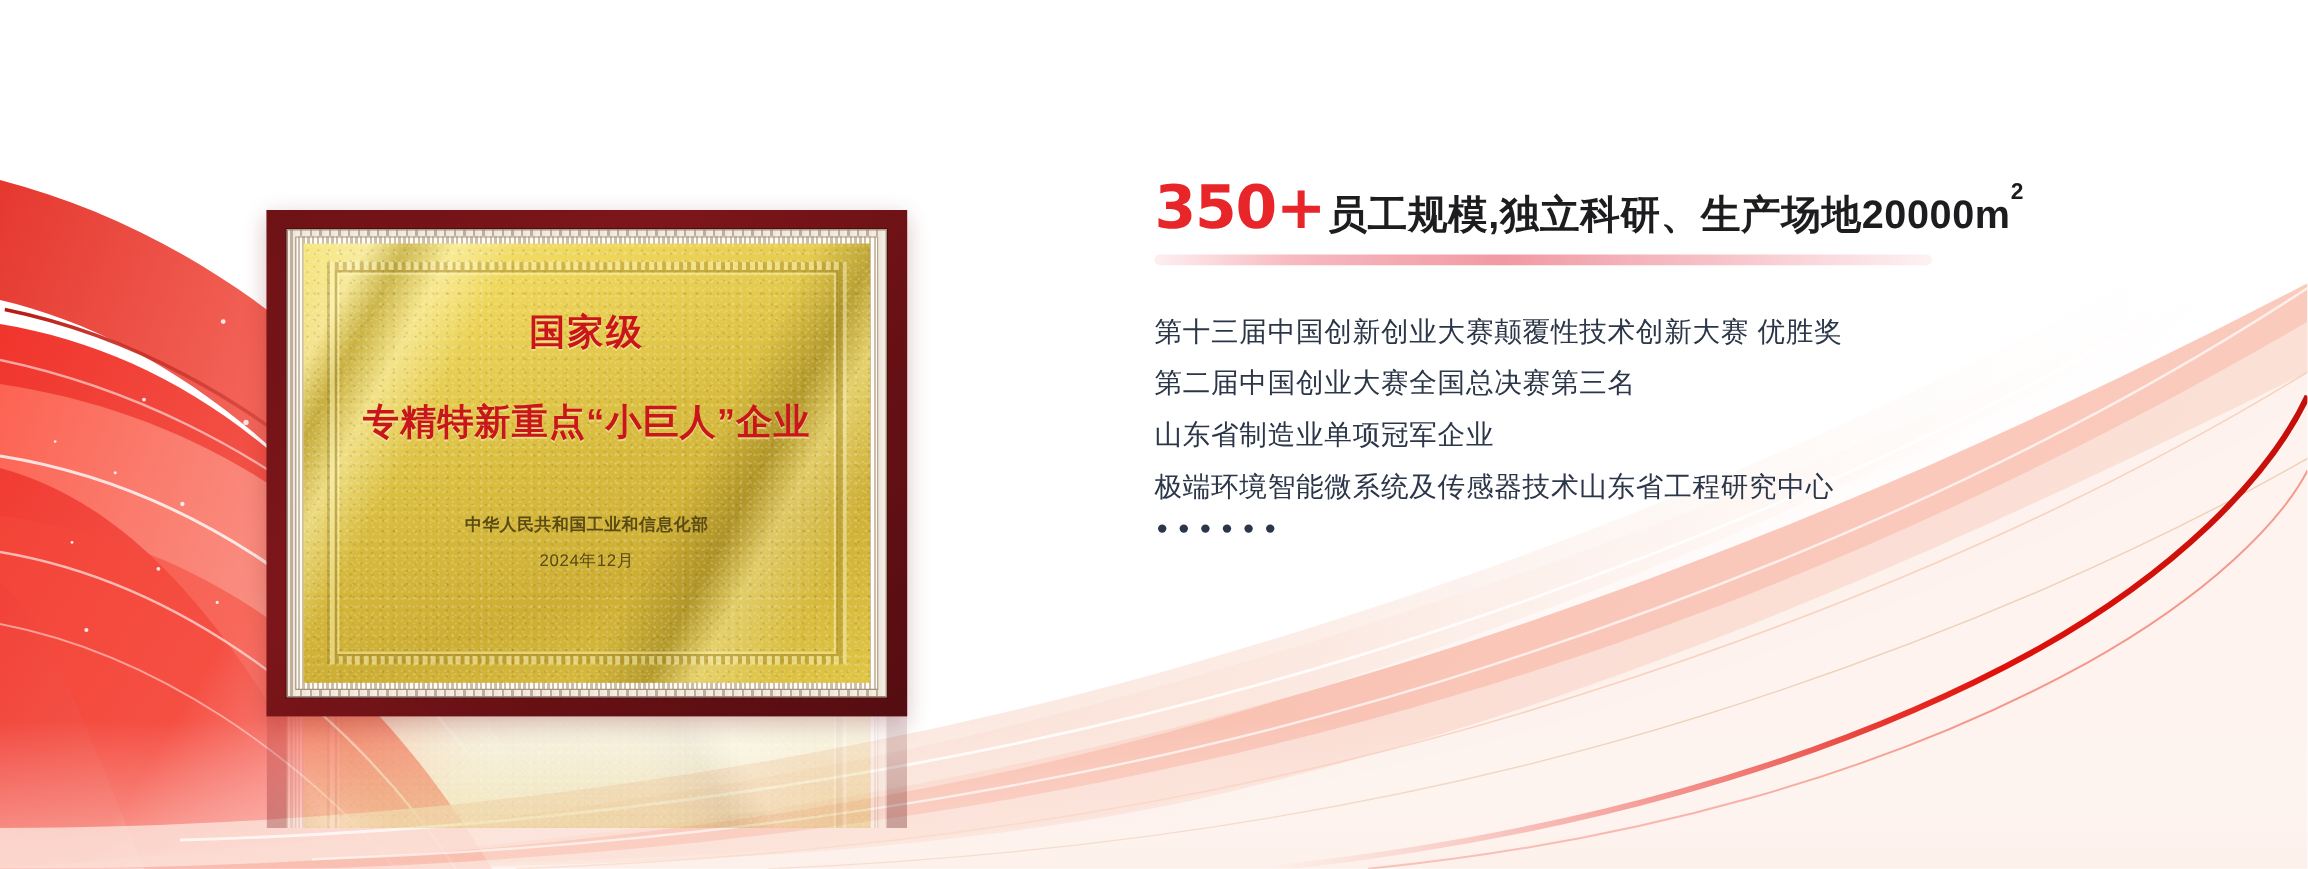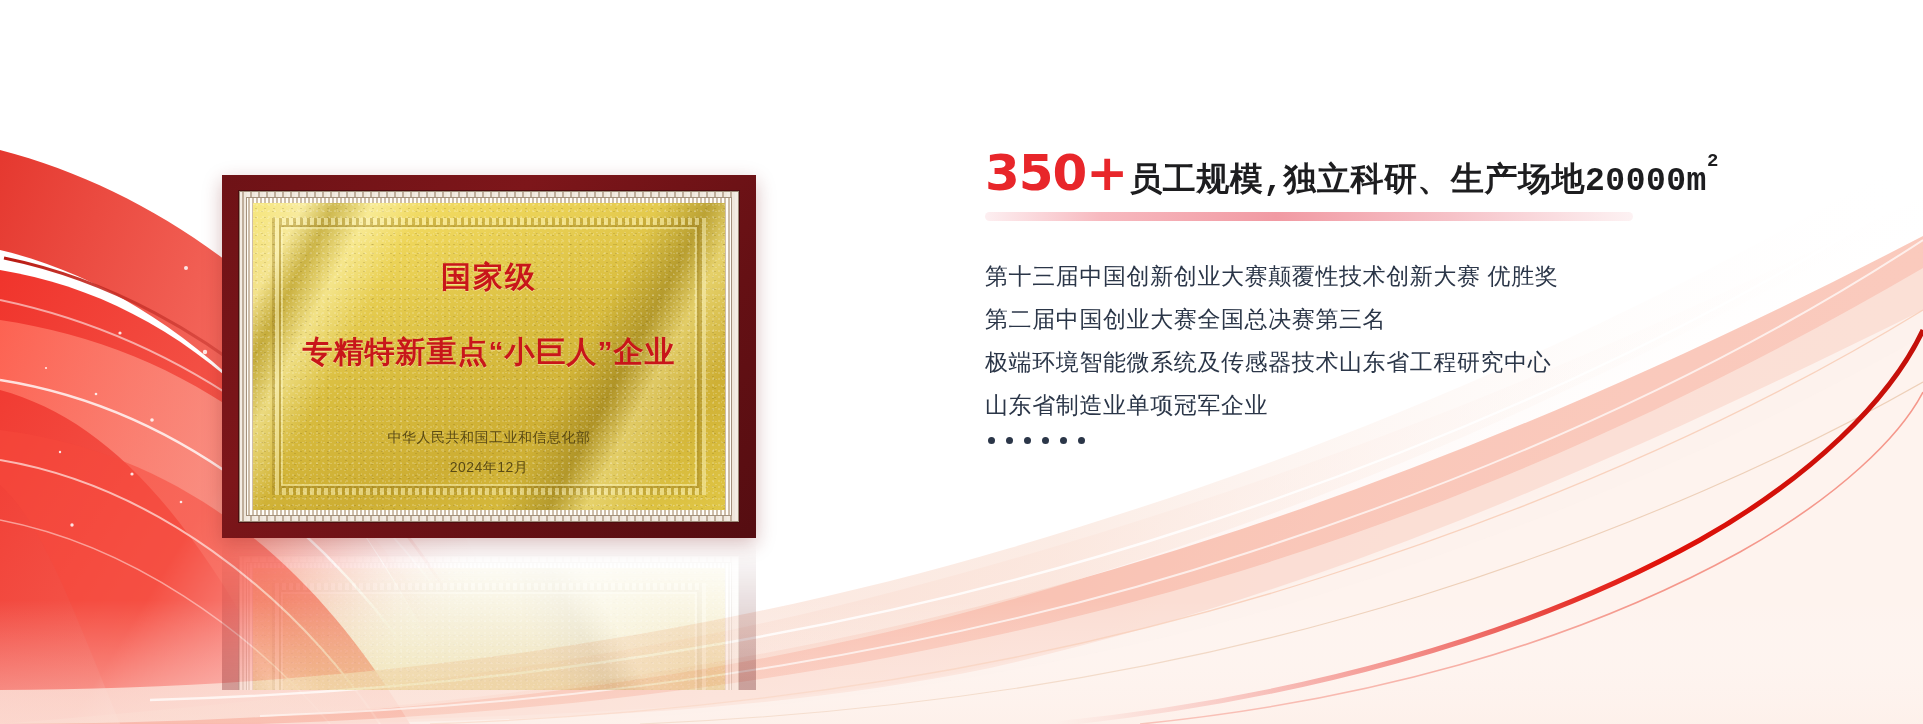--- a/index.html
+++ b/index.html
@@ -10,21 +10,21 @@
     overflow:hidden;
     position:relative;
   }
   #stage { position:absolute; inset:0; width:1923px; height:724px; overflow:hidden; background:#fff; }
 
   
   .bg-svg { position:absolute; inset:0; width:1923px; height:724px; }
 
   
   .plaque-wrap{
-    position:absolute; left:222px; top:175px; width:534px; height:363px;
+    position:absolute; left:222px; top:175px; width:534px; height:422px;
   }
   .plaque{
     position:absolute; inset:0;
     background:linear-gradient(135deg,#6e1216 0%,#7d161a 35%,#651014 70%,#550d11 100%);
     box-shadow:0 6px 18px rgba(120,20,20,.28);
   }
   .frame-silver{
     position:absolute; left:17px; top:16px; right:17px; bottom:16px;
     background:
       repeating-linear-gradient(90deg,#f3ece3 0 3px,#bfae9b 3px 5px,#efe7dc 5px 8px),
@@ -86,53 +86,52 @@
   }
   .pl-line1{
     margin-top:54px; font-size:30px; font-weight:bold; letter-spacing:2px;
     color:#c8161a; text-shadow:0 1px 0 rgba(255,240,180,.55);
   }
   .pl-line2{
     margin-top:34px; font-size:30px; font-weight:bold; letter-spacing:1px;
     color:#c8161a; text-shadow:0 1px 0 rgba(255,240,180,.55);
   }
   .pl-org{
-    margin-top:56px; font-size:14px; font-weight:normal; color:#5a4a14; letter-spacing:.5px;
+    margin-top:56px; font-size:14px; font-weight:bold; color:#5a4a14; letter-spacing:.5px;
   }
   .pl-date{
     margin-top:12px; font-size:14px; font-weight:normal; color:#5a4a14; letter-spacing:.5px;
   }
 
   
   .plaque-reflect{
     position:absolute; left:222px; top:540px; width:534px; height:150px;
     transform:scaleY(-1);
     opacity:.33;
     -webkit-mask-image:linear-gradient(to top, rgba(0,0,0,0) 2%, rgba(0,0,0,.95) 96%);
     mask-image:linear-gradient(to top, rgba(0,0,0,0) 2%, rgba(0,0,0,.95) 96%);
     overflow:hidden;
     pointer-events:none;
   }
   .plaque-reflect .inner{
     position:absolute; left:0; bottom:0; width:534px; height:363px;
   }
 
   
-  .right-col{ position:absolute; left:985px; top:148px; width:900px; }
+  .right-col{ position:absolute; left:962px; top:148px; width:900px; }
   .headline{
     white-space:nowrap; line-height:1; display:flex; align-items:baseline;
   }
   .hl-num{
     font-size:50px; font-weight:bold; color:#e8262a; letter-spacing:-1px;
     font-family:"DejaVu Sans","Liberation Sans",sans-serif;
   }
   .hl-rest{
     font-size:33px; font-weight:bold; color:#1d1d1f; letter-spacing:.5px;
     margin-left:2px;
-    font-family:Liberation Mono, monospace;
   }
   .hl-sup{ font-size:19px; vertical-align:super; position:relative; top:-12px; font-weight:bold; }
   .hl-underline{
     margin-top:14px; width:648px; height:9px;
     background:linear-gradient(90deg,#fdeff1 0%,#f7b9bf 18%,#f19aa3 45%,#f6c2c8 72%,#fdf2f3 100%);
     border-radius:5px;
   }
   .awards{ margin-top:44px; }
   .award-line{
     font-size:23px; color:#2b3648; line-height:1; margin-bottom:20px;
@@ -288,22 +287,22 @@
 
     <div class="headline">
       <span class="hl-num">350+</span>
       <span class="hl-rest"><span>员工规模,独立科研、生产场地20000m</span><span class="hl-sup">2</span></span>
     </div>
     <div class="hl-underline"></div>
 
     <div class="awards">
       <div class="award-line">第十三届中国创新创业大赛颠覆性技术创新大赛 优胜奖</div>
       <div class="award-line">第二届中国创业大赛全国总决赛第三名</div>
+      <div class="award-line">山东省制造业单项冠军企业</div>
       <div class="award-line">极端环境智能微系统及传感器技术山东省工程研究中心</div>
-      <div class="award-line">山东省制造业单项冠军企业</div>
       <div class="ellipsis">
           <i></i>
           <i></i>
           <i></i>
           <i></i>
           <i></i>
           <i></i>
         </div>
     </div>
 

